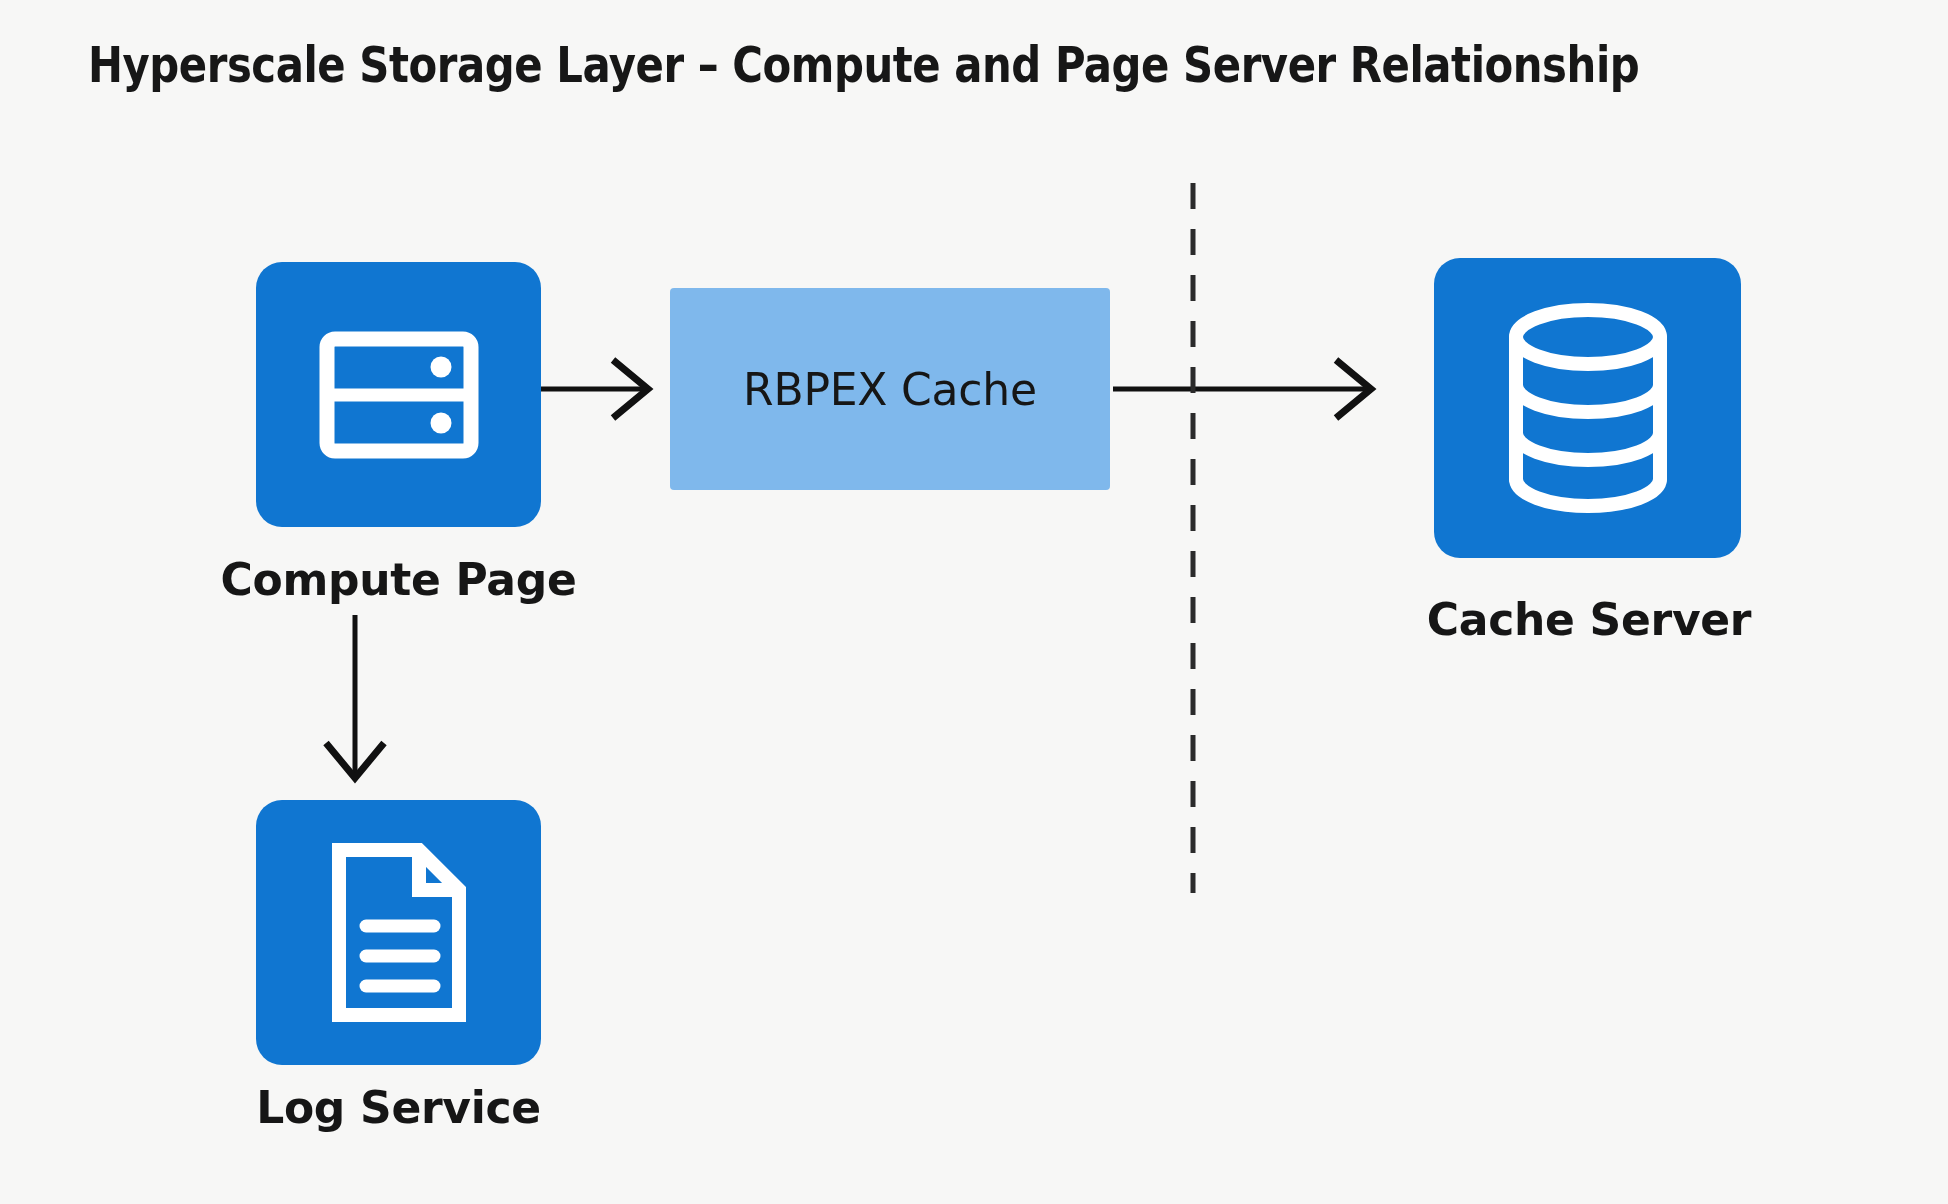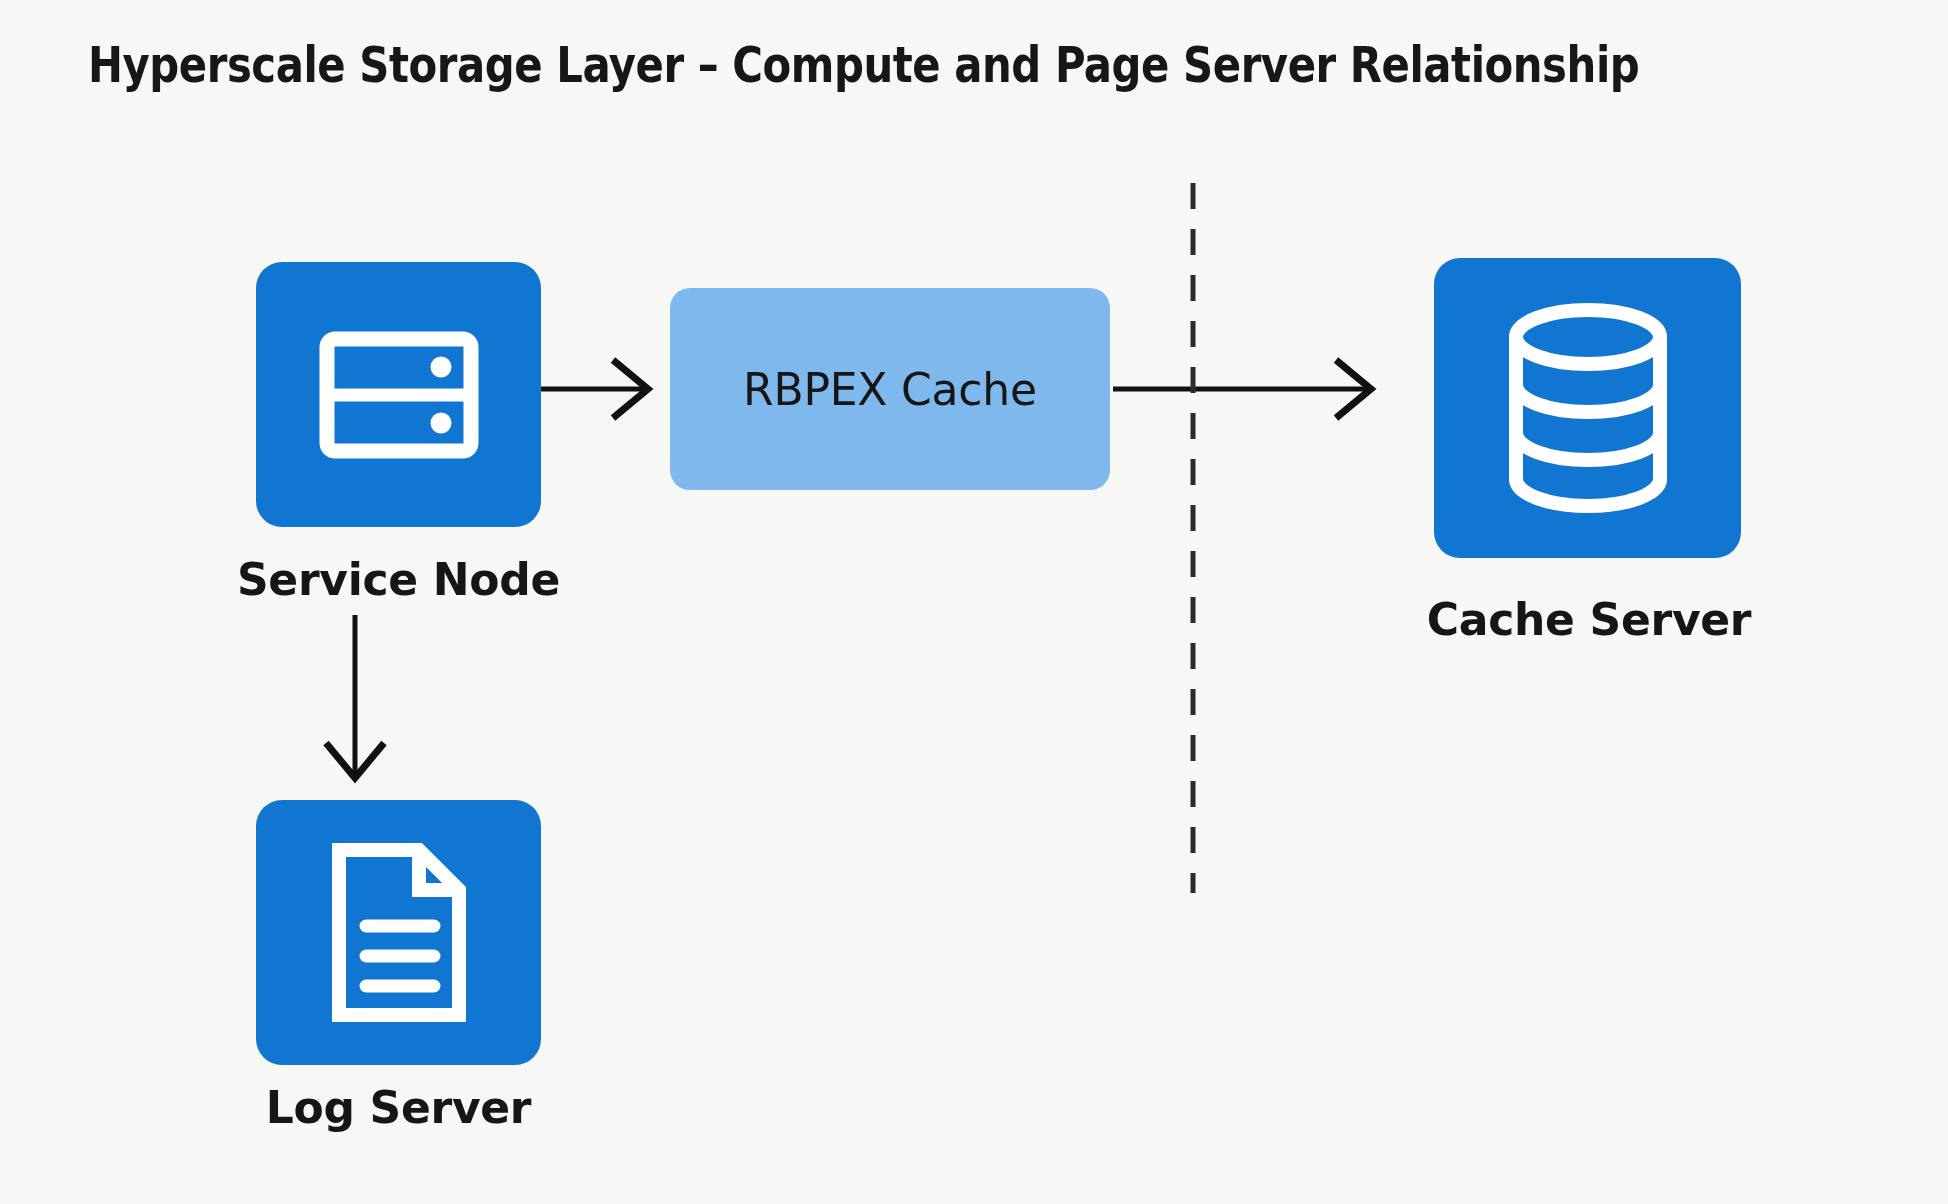--- a/index.html
+++ b/index.html
@@ -77,21 +77,21 @@
   #pageserver-label { left: 1290px; top: 594px; width: 510px; }
 
   
   #rbpex-box {
     position: absolute;
     left: 670px;
     top: 288px;
     width: 440px;
     height: 202px;
     background: #7fb8ec;
-    border-radius: 20px;
+    border-radius: 4px;
     display: flex;
     align-items: center;
     justify-content: center;
   }
   #rbpex-label {
     font-size: 44px;
     font-weight: 400;
     color: #161616;
     white-space: nowrap;
     font-family: "DejaVu Sans", "Liberation Sans", sans-serif;
@@ -138,21 +138,21 @@
     <div class="tile" id="compute-tile" style="background: rgb(16, 118, 209);">
       <span>
         <svg width="160" height="128" viewBox="0 0 160 128">
           <rect x="8" y="8" width="144" height="112" rx="8" ry="8" fill="none" stroke="#ffffff" stroke-width="15"></rect>
           <line x1="8" y1="64" x2="152" y2="64" stroke="#ffffff" stroke-width="13"></line>
           <circle cx="122" cy="36" r="10.5" fill="#ffffff"></circle>
           <circle cx="122" cy="92" r="10.5" fill="#ffffff"></circle>
         </svg>
       </span>
     </div>
-    <div class="node-label" id="compute-label">Service Node</div>
+    <div class="node-label" id="compute-label">Compute Page</div>
   </div>
 
   <div id="rbpex-box" style="background: rgb(127, 184, 236);">
     <span id="rbpex-label">RBPEX Cache</span>
   </div>
 
   <div class="node">
     <div class="tile" id="pageserver-tile" style="background: rgb(16, 118, 209);">
       <span>
         <svg width="178" height="210" viewBox="0 0 178 210">
@@ -181,16 +181,16 @@
           <path d="M15 10 L95 10 L135 50 L135 175 L15 175 Z" fill="none" stroke="#ffffff" stroke-width="14" stroke-linejoin="miter"></path>
           <path d="M95 10 L95 50 L135 50" fill="none" stroke="#ffffff" stroke-width="14" stroke-linejoin="miter"></path>
           <g stroke="#ffffff" stroke-width="13" stroke-linecap="round">
             <line x1="42" y1="86" x2="110" y2="86"></line>
             <line x1="42" y1="116" x2="110" y2="116"></line>
             <line x1="42" y1="146" x2="110" y2="146"></line>
           </g>
         </svg>
       </span>
     </div>
-    <div class="node-label" id="log-label">Log Server</div>
+    <div class="node-label" id="log-label">Log Service</div>
   </div>
 
 </div>
 
 </body></html>

